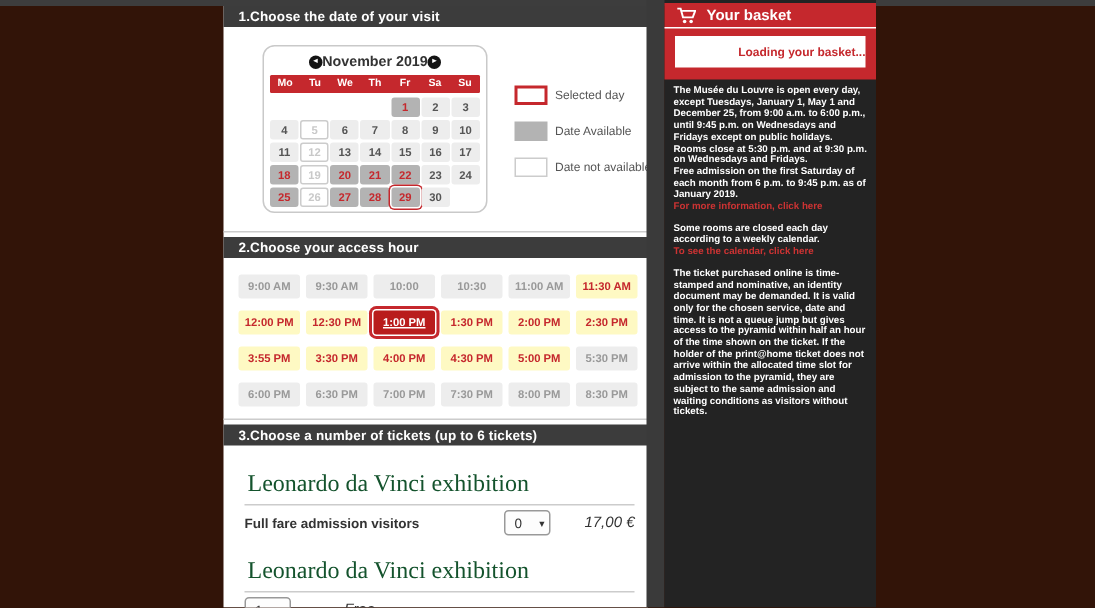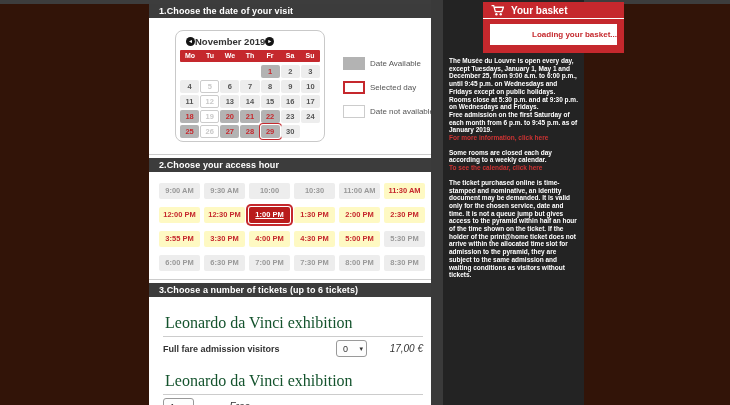--- a/index.html
+++ b/index.html
@@ -11,21 +11,21 @@
   .content { position:absolute; left:149px; top:4px; width:283px; height:401px; background:#ffffff; }
   .section-bar { position:absolute; left:0; right:0; height:14px; background:#3c3c3c; color:#fff;
                  font-size:9px; font-weight:bold; line-height:14px; padding-left:10px; letter-spacing:.1px; }
   .bar1 { top:0; } .bar2 { top:154px; } .bar3 { top:279px; }
   .hairline { position:absolute; left:0; right:0; height:1px; background:#cccccc; }
   .hl1 { top:150px; } .hl2 { top:275px; }
 
   
   .calendar { position:absolute; left:26px; top:26px; width:150px; height:112px; background:#fff;
               border:1px solid #c9c9c9; border-radius:8px; padding:3px 4px; }
-  .cal-titlebar { display:flex; align-items:center; justify-content:flex-start; height:15px; padding:0 6px; }
+  .cal-titlebar { display:flex; align-items:center; justify-content:center; height:15px; padding:0 6px; }
   .cal-nav { width:9px; height:9px; border-radius:50%; background:#141414; color:#fff; font-size:5px;
              line-height:9px; text-align:center; cursor:pointer; }
   .cal-title { font-size:9.5px; font-weight:bold; color:#333; }
   .cal-dayheader { display:grid; grid-template-columns:repeat(7,1fr); background:#c5282d; height:12px;
                    border-radius:1px; margin-top:1px; }
   .dh-cell { color:#fff; font-size:7px; font-weight:bold; text-align:center; line-height:12px; }
   .cal-grid { display:grid; grid-template-columns:repeat(7,1fr); column-gap:1px; row-gap:2px; margin-top:3px; }
   .day { height:13px; line-height:13px; text-align:center; font-size:7.5px; font-weight:bold;
          border-radius:2px; color:#555; }
   .day.empty { background:transparent; }
@@ -60,21 +60,21 @@
   .tk-label { flex:1; font-size:9px; font-weight:bold; color:#333; }
   .tk-select { width:31px; height:17px; border:1px solid #999; border-radius:3px; background:#fdfdfd;
                display:flex; align-items:center; padding:0 3px 0 6px; margin-right:12px; cursor:pointer; }
   .tk-qty { flex:1; font-size:9px; color:#333; }
   .tk-arrow { font-size:7px; color:#333; }
   .tk-price { width:44px; text-align:right; font-size:10px; color:#333;font-style:italic; }
 
   
   .gap-col { position:absolute; left:431px; top:0; width:12px; height:405px; background:#3a3a3a; }
   .sidebar { position:absolute; left:443px; top:0; width:141px; height:405px; background:#232323; }
-  .basket-panel { position:absolute; left:0; top:2px; width:141px; height:51px; background:#c5282d;margin-left:40px; }
+  .basket-panel { position:absolute; left:0; top:2px; width:141px; height:51px; background:#c5282d; }
   .basket-header { display:flex; align-items:center; height:17px; padding:0 8px; border-bottom:1px solid #fff; }
   .cart-icon { width:13px; height:11px; margin-right:7px; }
   .basket-title { color:#fff; font-size:10px; font-weight:bold; }
   .loading-box { position:absolute; left:7px; top:22px; width:127px; height:21px; background:#fff;
                  text-align:right; line-height:21px; font-size:8px; font-weight:bold; color:#c5282d; }
   .basket-text { position:absolute; left:6px; top:57px; width:130px; }
   .bk-para { color:#fff; font-size:6.5px; font-weight:bold; line-height:7.7px; }
   .bk-link { color:#cc3333; font-size:6.5px; font-weight:bold; line-height:7.7px; cursor:pointer; }
   .bk-spacer { height:7px; }
 </style>
@@ -136,26 +136,26 @@
           <div class="day available">27</div>
           <div class="day available">28</div>
           <div class="day selected">29</div>
           <div class="day plain">30</div>
           <div class="day empty"></div>
         </div>
     </div>
 
     <div class="legend" id="legend">
         <div class="legend-item">
+          <span class="swatch selected"></span>
+          <span class="legend-label">Selected day</span>
+        </div>
+        <div class="legend-item">
           <span class="swatch available"></span>
           <span class="legend-label">Date Available</span>
-        </div>
-        <div class="legend-item">
-          <span class="swatch selected"></span>
-          <span class="legend-label">Selected day</span>
         </div>
         <div class="legend-item">
           <span class="swatch unavailable"></span>
           <span class="legend-label">Date not available</span>
         </div>
       </div>
 
     <div class="hairline hl1"></div>
     <div class="section-bar bar2">2.Choose your access hour</div>
 

